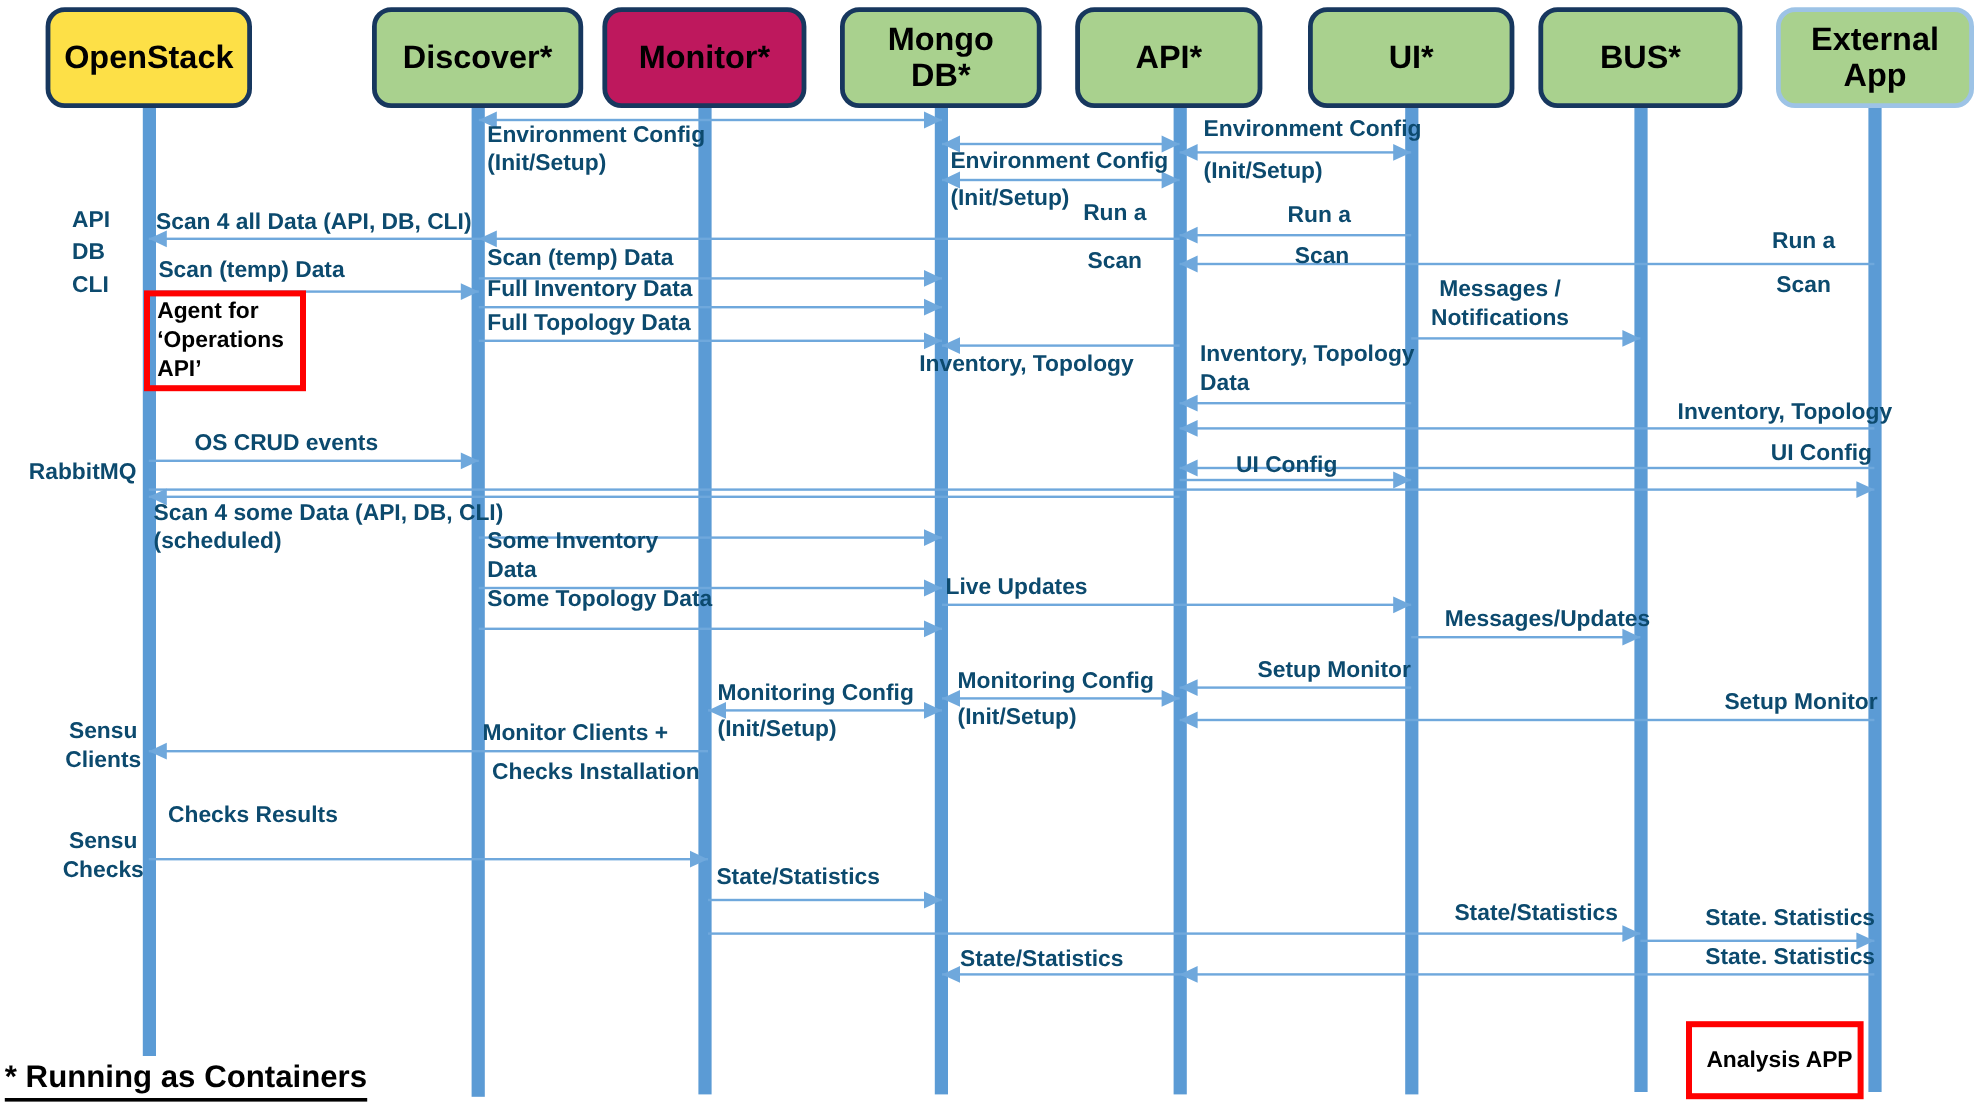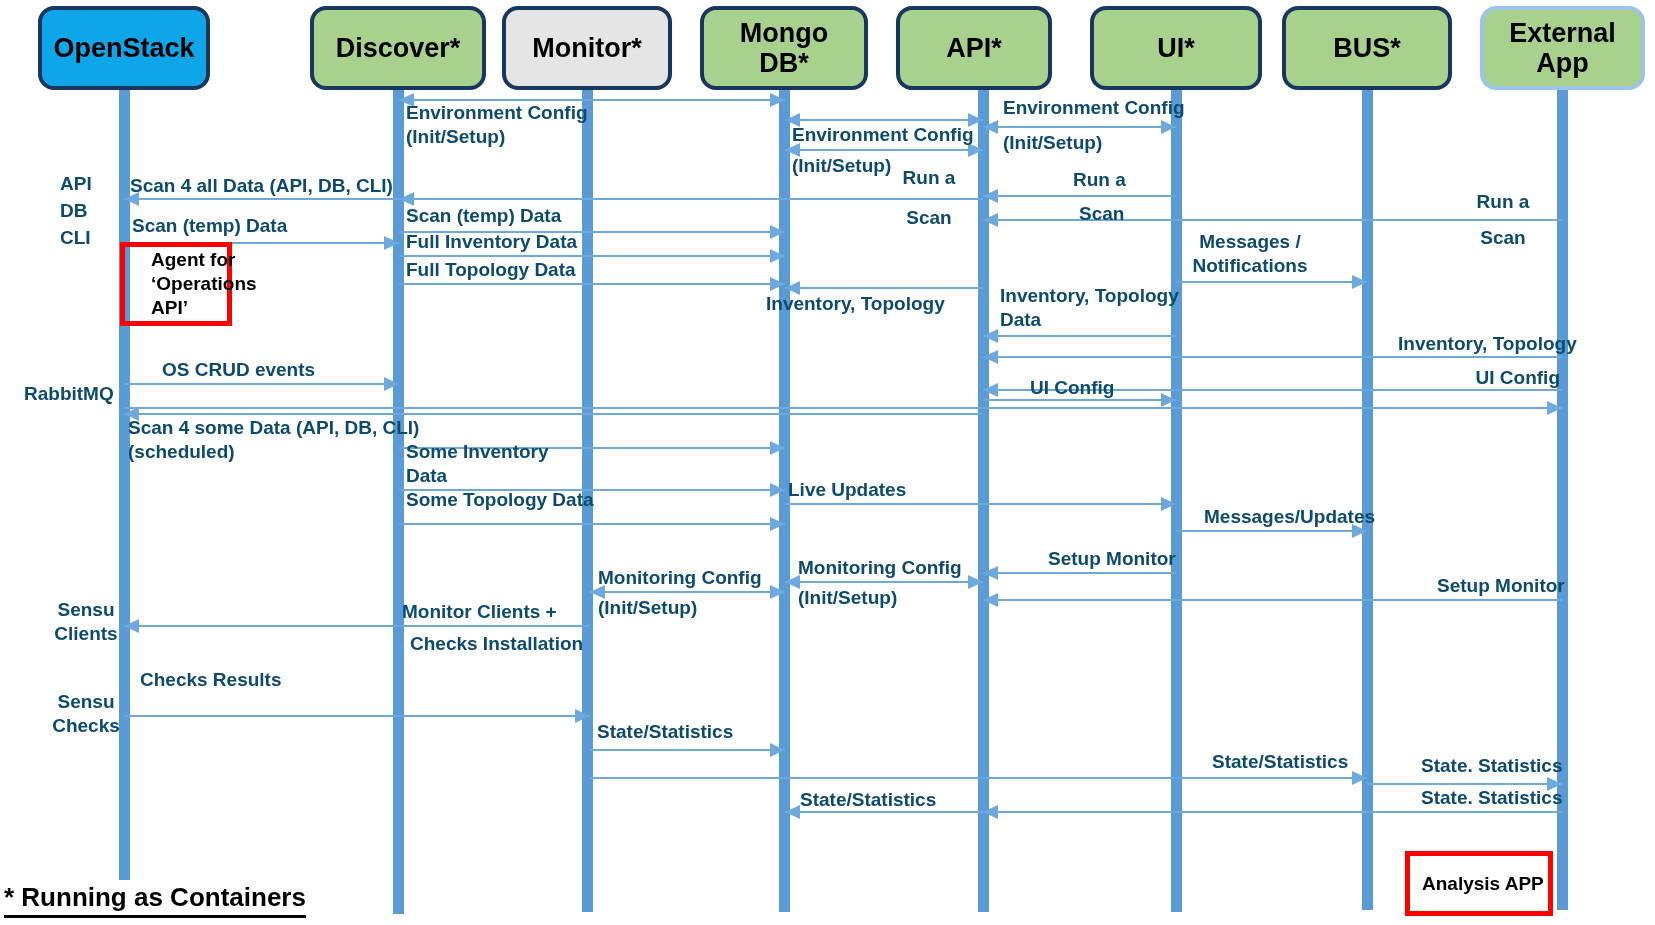--- a/index.html
+++ b/index.html
@@ -17,29 +17,29 @@
           display:flex;align-items:center;font-weight:700;color:#000;}
   #footnote{position:absolute;left:4px;top:882px;font-weight:700;font-size:26px;color:#000;
             border-bottom:3px solid #000;padding-bottom:2px;}
 </style>
 </head>
 <body>
 
 <div id="stage">
   <div id="footnote">* Running as Containers</div>
 <div class="lifeline" style="left: 118.5px; top: 90px; height: 790px; background: rgb(91, 155, 213);"></div>
-    <div class="actor" style="left: 38px; width: 172px; background: #0ea5e9; border: 4px solid rgb(23, 55, 94);">
+    <div class="actor" style="left: 38px; width: 172px; background: #fde047; border: 4px solid rgb(23, 55, 94);">
       <div>OpenStack</div>
     </div>
     <div class="lifeline" style="left: 392.5px; top: 90px; height: 824px; background: rgb(91, 155, 213);"></div>
     <div class="actor" style="left: 310px; width: 176px; background: rgb(169, 209, 142); border: 4px solid rgb(23, 55, 94);">
       <div>Discover*</div>
     </div>
     <div class="lifeline" style="left: 581.5px; top: 90px; height: 822px; background: rgb(91, 155, 213);"></div>
-    <div class="actor" style="left: 502px; width: 170px; background: #e5e5e5; border: 4px solid rgb(23, 55, 94);">
+    <div class="actor" style="left: 502px; width: 170px; background: #be185d; border: 4px solid rgb(23, 55, 94);">
       <div>Monitor*</div>
     </div>
     <div class="lifeline" style="left: 778.5px; top: 90px; height: 822px; background: rgb(91, 155, 213);"></div>
     <div class="actor" style="left: 700px; width: 168px; background: rgb(169, 209, 142); border: 4px solid rgb(23, 55, 94);">
       <div>Mongo</div>
       <div>DB*</div>
     </div>
     <div class="lifeline" style="left: 977.5px; top: 90px; height: 822px; background: rgb(91, 155, 213);"></div>
     <div class="actor" style="left: 896px; width: 156px; background: rgb(169, 209, 142); border: 4px solid rgb(23, 55, 94);">
       <div>API*</div>
@@ -275,21 +275,21 @@
     </div>
     <div class="lbl" style="left: 1421px; top: 754px; font-size: 19px; line-height: 23px; width: 140px; white-space: normal;">
       <div>State. Statistics</div>
     </div>
     <div class="lbl" style="left: 800px; top: 788px; font-size: 19px; line-height: 23px;">
       <div>State/Statistics</div>
     </div>
     <div class="lbl" style="left: 1421px; top: 786px; font-size: 19px; line-height: 23px; width: 140px; white-space: normal;">
       <div>State. Statistics</div>
     </div>
-    <div class="redbox" style="left: 120px; top: 242px; width: 112px; height: 84px; border: 5px solid rgb(255, 0, 0); font-size: 19px; line-height: 24px; padding-left: 26px;">
+    <div class="redbox" style="left: 120px; top: 242px; width: 135px; height: 84px; border: 5px solid rgb(255, 0, 0); font-size: 19px; line-height: 24px; padding-left: 6px;">
       <div>
         <div>Agent for</div>
         <div>‘Operations</div>
         <div> API’</div>
       </div>
     </div>
     <div class="redbox" style="left: 1405px; top: 851px; width: 148px; height: 65px; border: 5px solid rgb(255, 0, 0); font-size: 19px; line-height: 22px; padding-left: 12px;">
       <div>
         <div>Analysis APP</div>
       </div>

